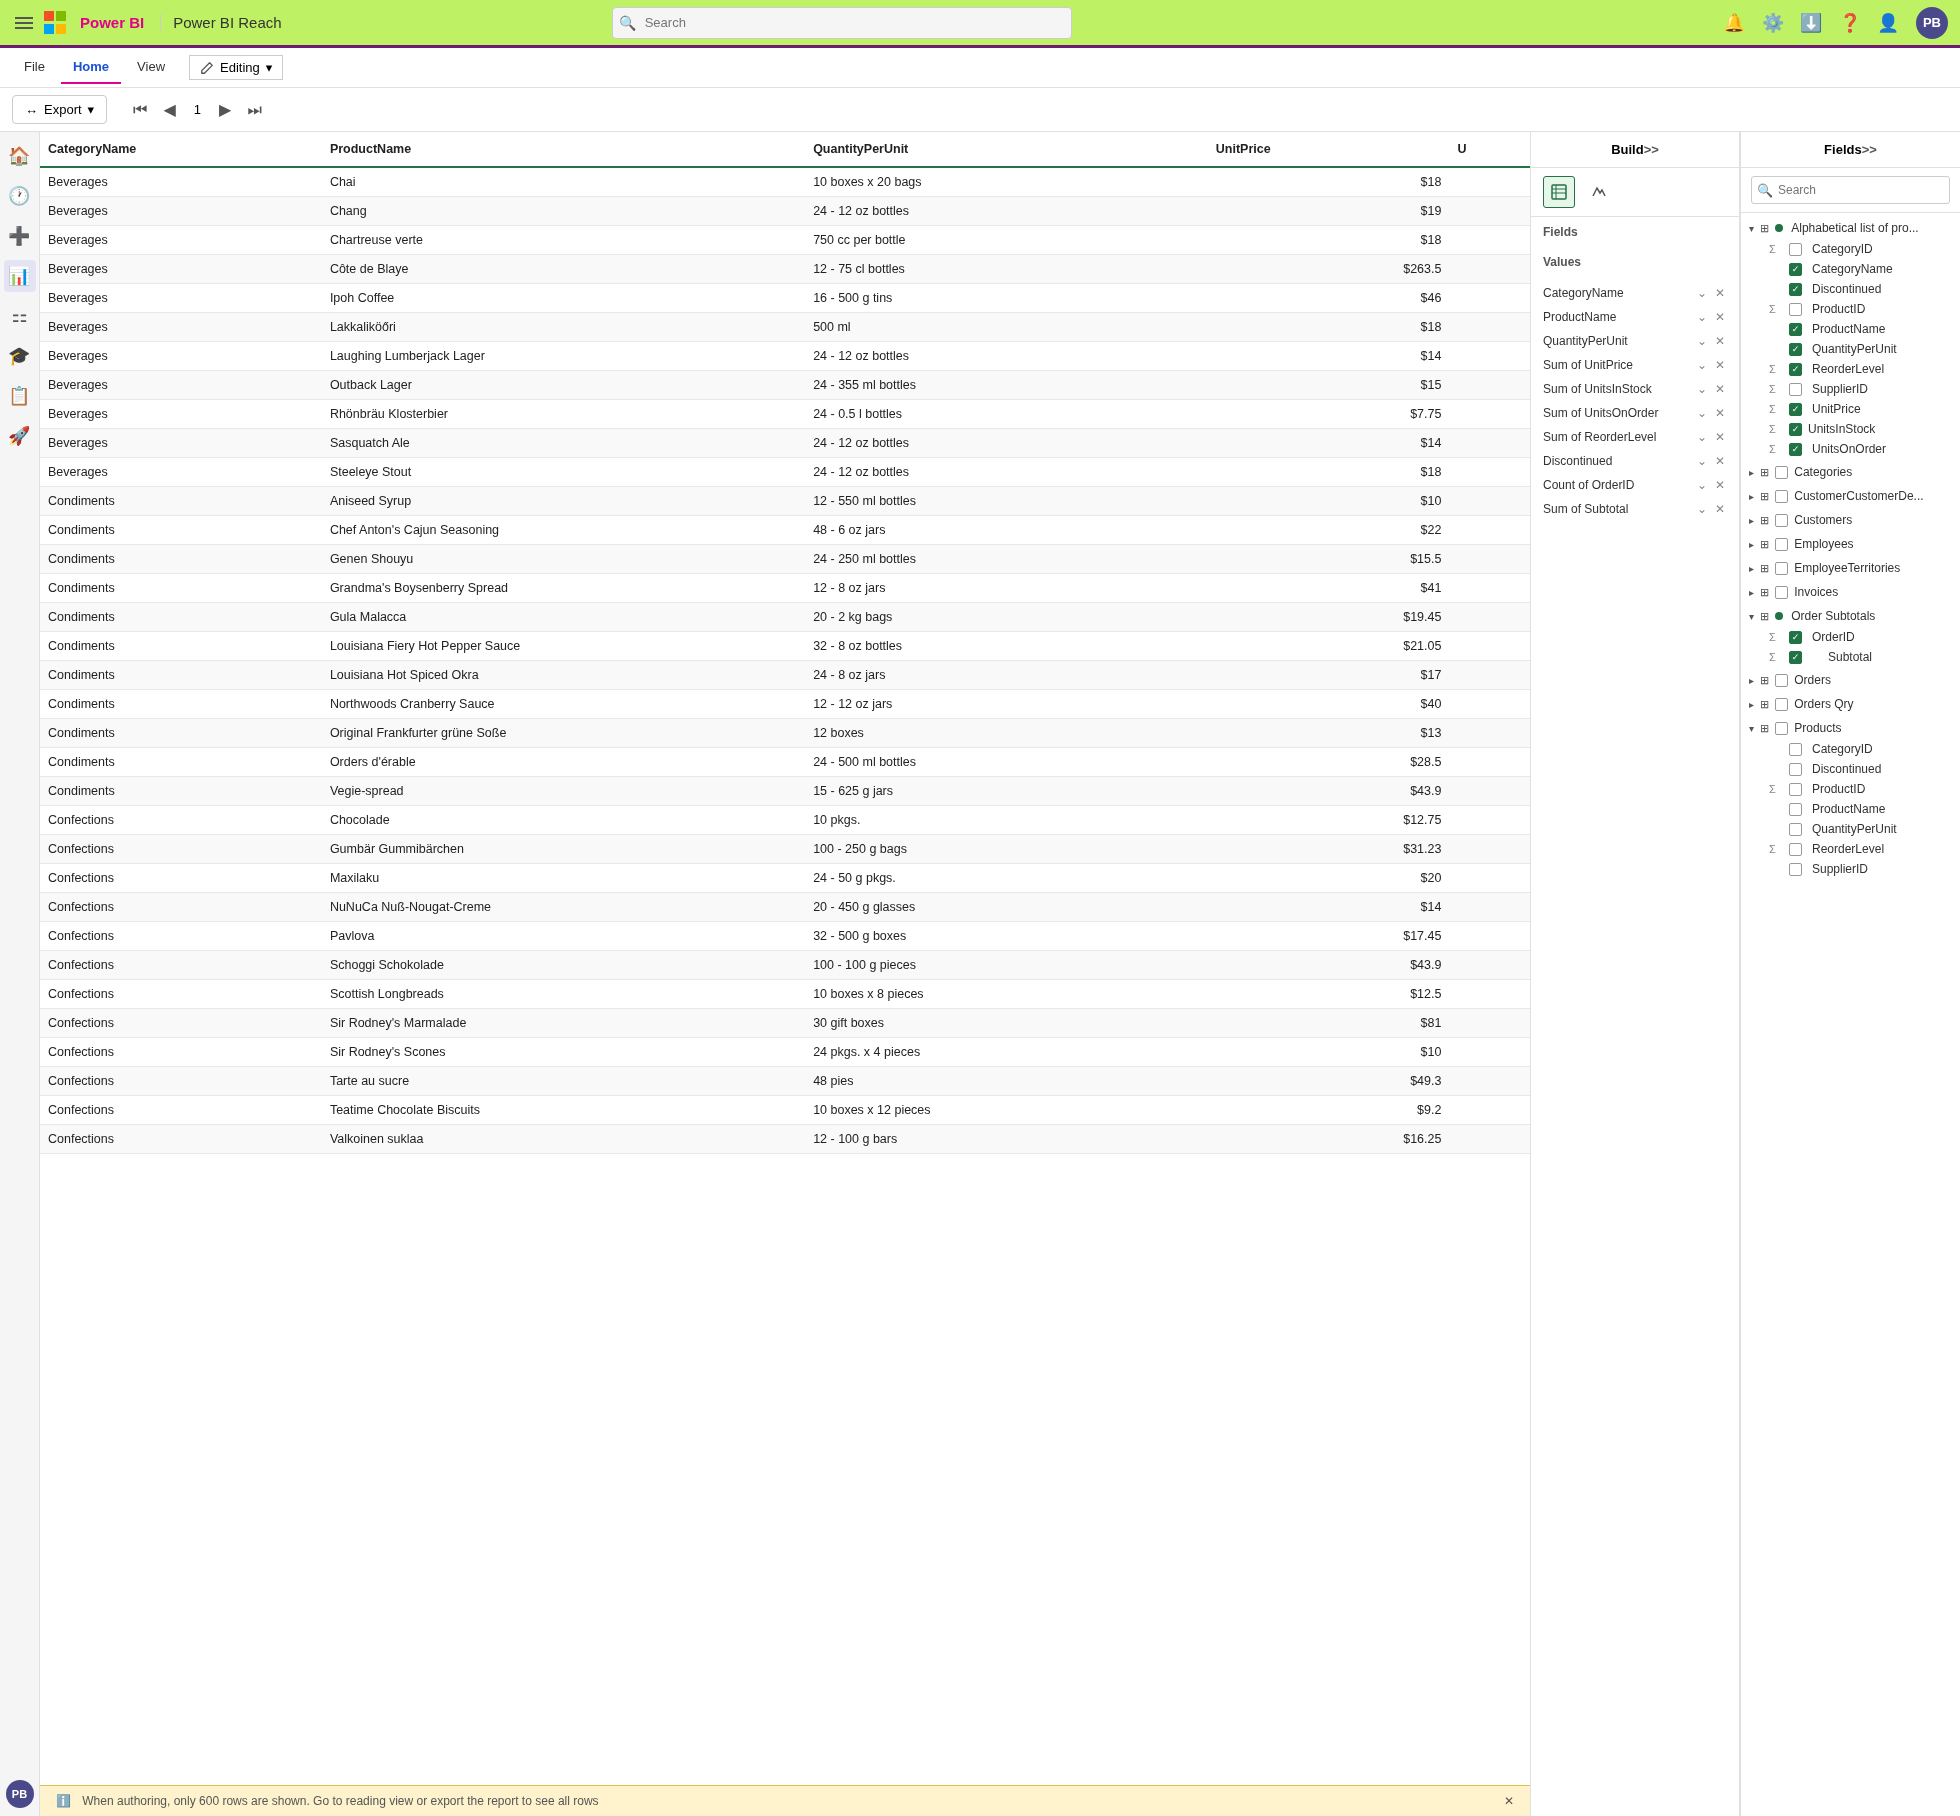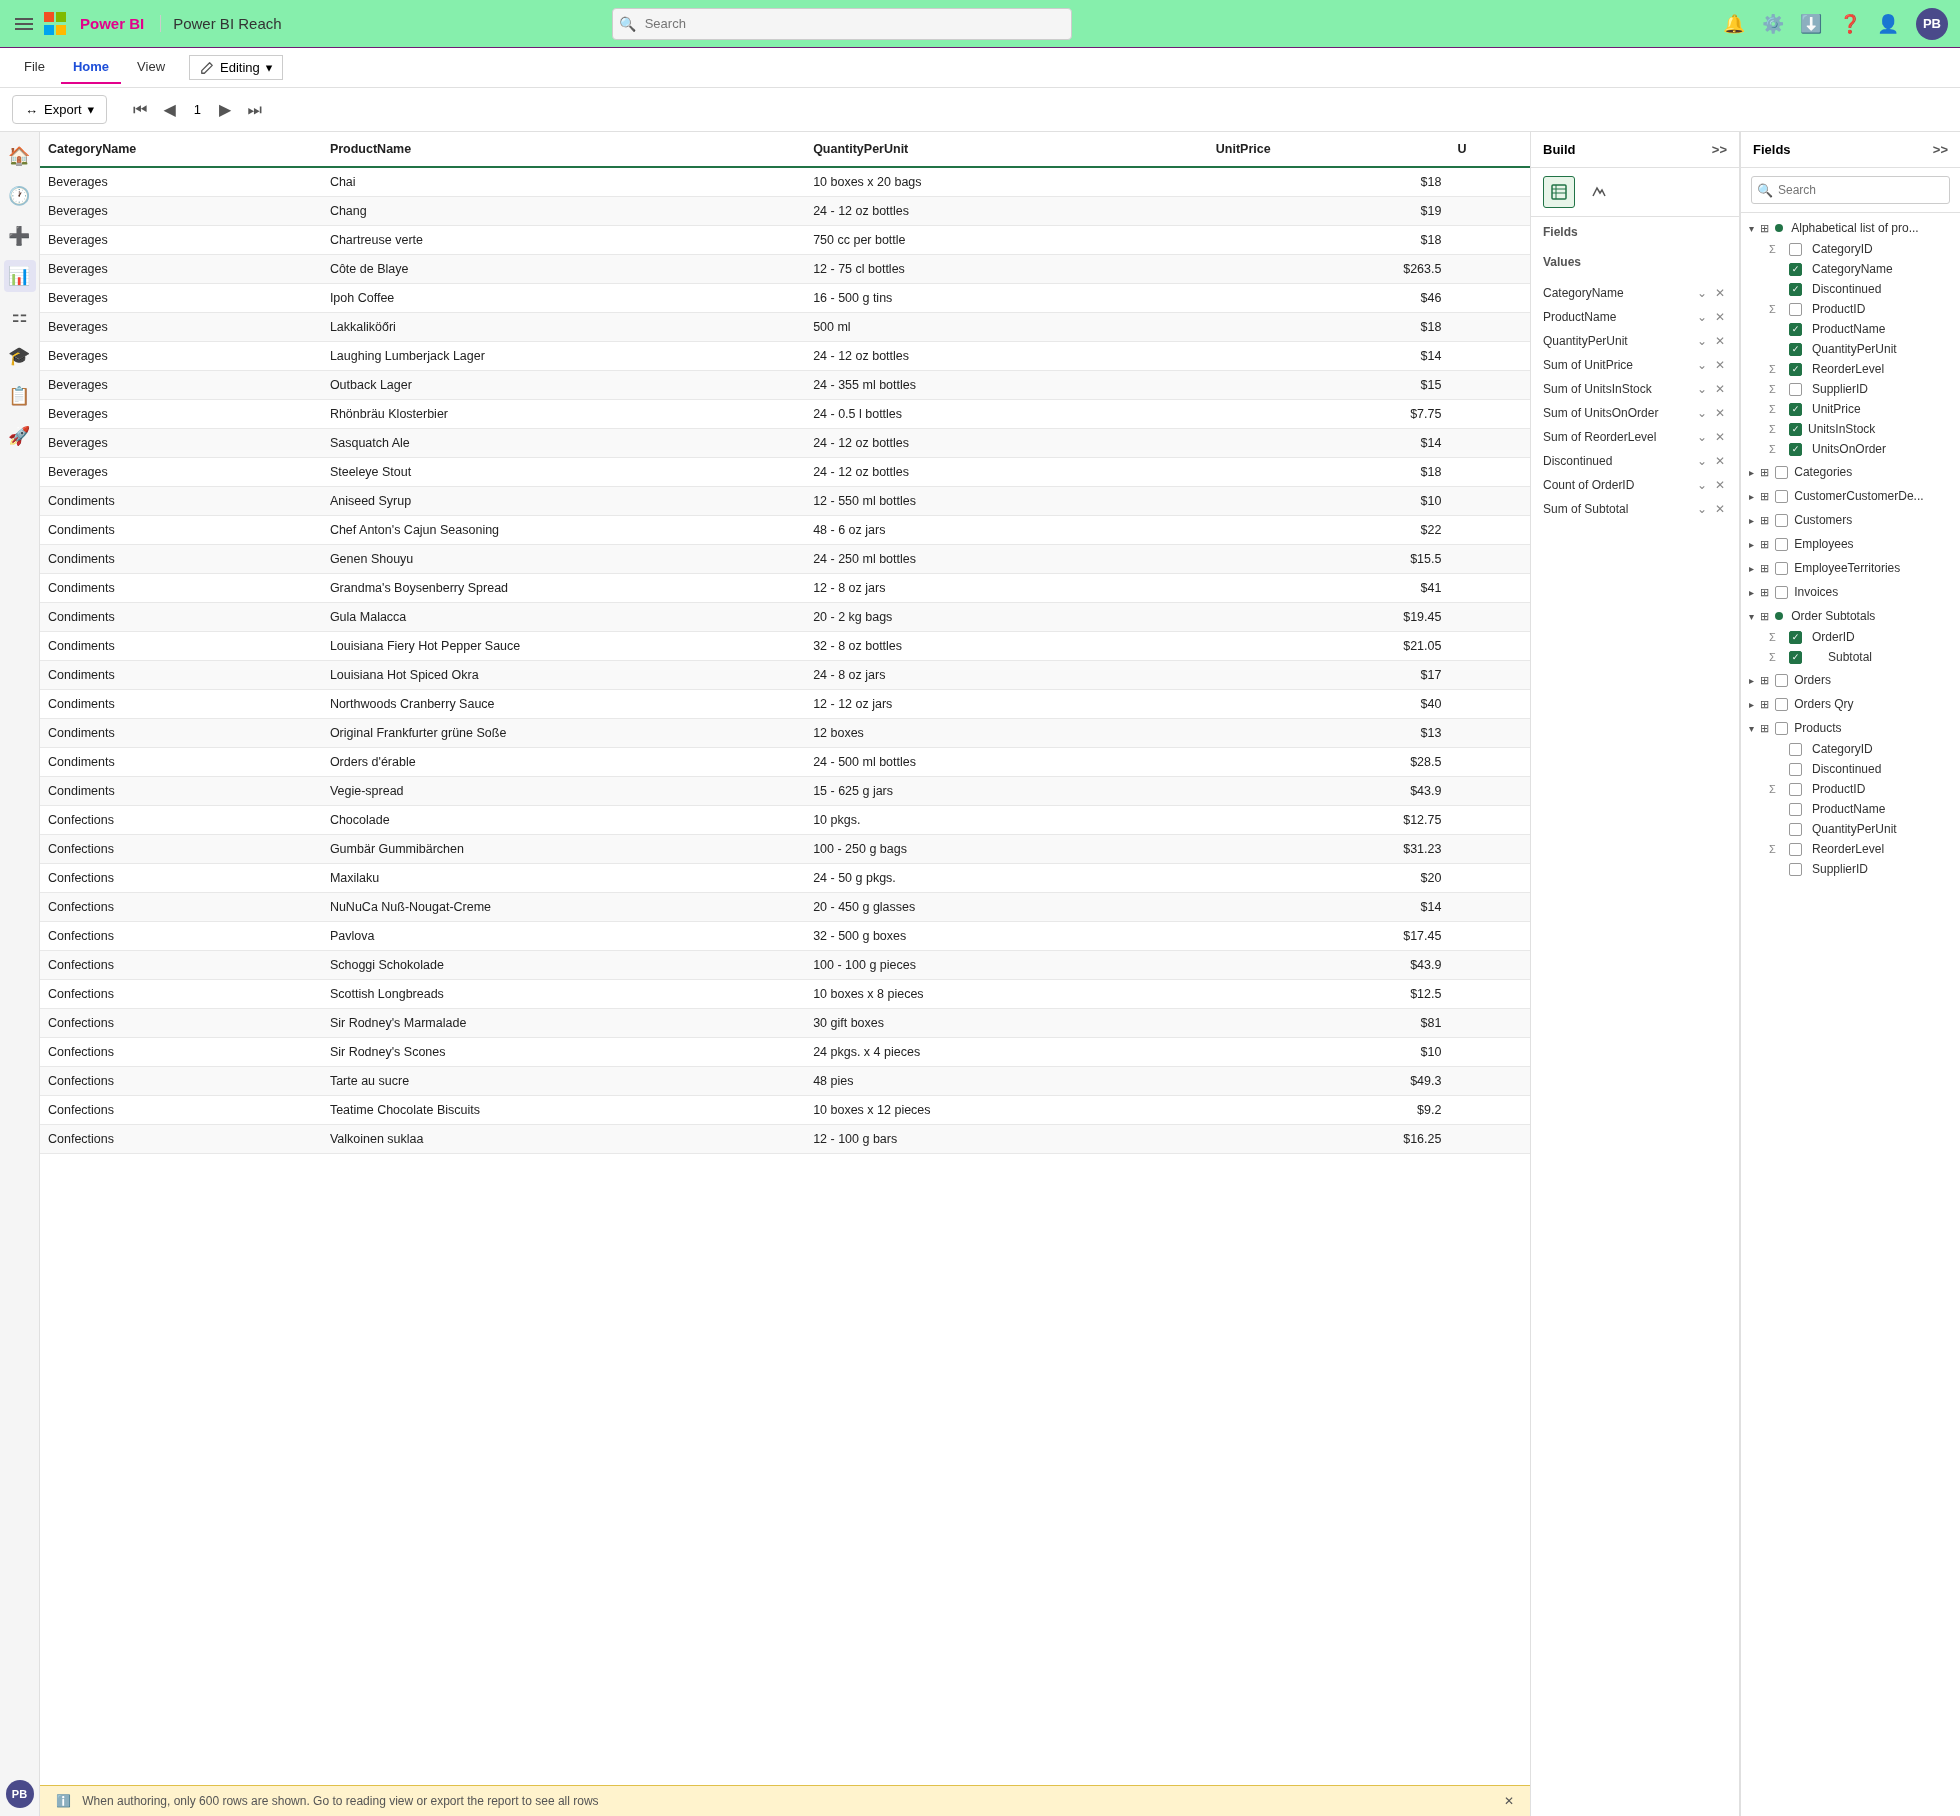--- a/index.html
+++ b/index.html
@@ -1,21 +1,21 @@
 <!DOCTYPE html>
 <html><head>
   <meta charset="utf-8">
   <style>
     * { box-sizing: border-box; margin: 0; padding: 0; }
     body { font-family: 'Segoe UI', Arial, sans-serif; font-size: 13px; background: #fff; overflow: hidden; width: 1960px; height: 1816px; }
 
     
     .topbar {
       display: flex; align-items: center; height: 48px;
-      background: #86efac; border-bottom: 1px solid #701a75;
+      background: #bef264; border-bottom: 3px solid #701a75;
       padding: 0 12px; gap: 8px;
     }
     .topbar-grid-icon { width: 24px; height: 24px; display: flex; flex-direction: column; gap: 3px; justify-content: center; align-items: center; cursor: pointer; }
     .topbar-grid-icon span { display: block; width: 18px; height: 2px; background: #555; }
     .ms-logo { display: flex; gap: 2px; width: 24px; height: 24px; flex-wrap: wrap; }
     .ms-logo span { width: 10px; height: 10px; }
     .ms-logo .r1 { background: #f25022; }
     .ms-logo .r2 { background: #7fba00; }
     .ms-logo .r3 { background: #00a4ef; }
     .ms-logo .r4 { background: #ffb900; }
@@ -65,21 +65,21 @@
     .col-product { width: 240px; }
     .col-qty { width: 200px; }
     .col-price { width: 120px; }
 
     
     .status-bar { background: #fff3cd; border-top: 1px solid #e0c04a; padding: 8px 16px; font-size: 12px; color: #555; display: flex; align-items: center; justify-content: space-between; }
     .status-bar-icon { margin-right: 8px; color: #888; }
 
     
     .build-panel { width: 210px; background: #fff; border-left: 1px solid #e0e0e0; border-right: 1px solid #e0e0e0; display: flex; flex-direction: column; overflow: hidden; }
-    .panel-header { display: flex; align-items: center; justify-content: space-between; padding: 10px 12px; border-bottom: 1px solid #e0e0e0; font-weight: 600; font-size: 13px; }
+    .panel-header { display: flex; align-items: center; justify-content: center; padding: 10px 12px; border-bottom: 1px solid #e0e0e0; font-weight: 600; font-size: 13px; }
     .panel-header-icons { display: flex; gap: 8px; color: #555; cursor: pointer; }
     .build-tabs { display: flex; gap: 8px; padding: 8px 12px; border-bottom: 1px solid #e0e0e0; }
     .build-tab-icon { width: 32px; height: 32px; display: flex; align-items: center; justify-content: center; cursor: pointer; border: 1px solid transparent; border-radius: 3px; }
     .build-tab-icon.active { border-color: #217346; background: #e8f5e9; }
     .fields-label { padding: 8px 12px; font-size: 12px; color: #555; font-weight: 600; }
     .values-list { flex: 1; overflow-y: auto; padding: 4px 0; }
     .value-item { display: flex; align-items: center; justify-content: space-between; padding: 5px 12px; font-size: 12px; color: #333; }
     .value-item-label { flex: 1; }
     .value-item-actions { display: flex; gap: 4px; color: #888; cursor: pointer; font-size: 12px; }
     .value-item-actions span { padding: 0 2px; }

